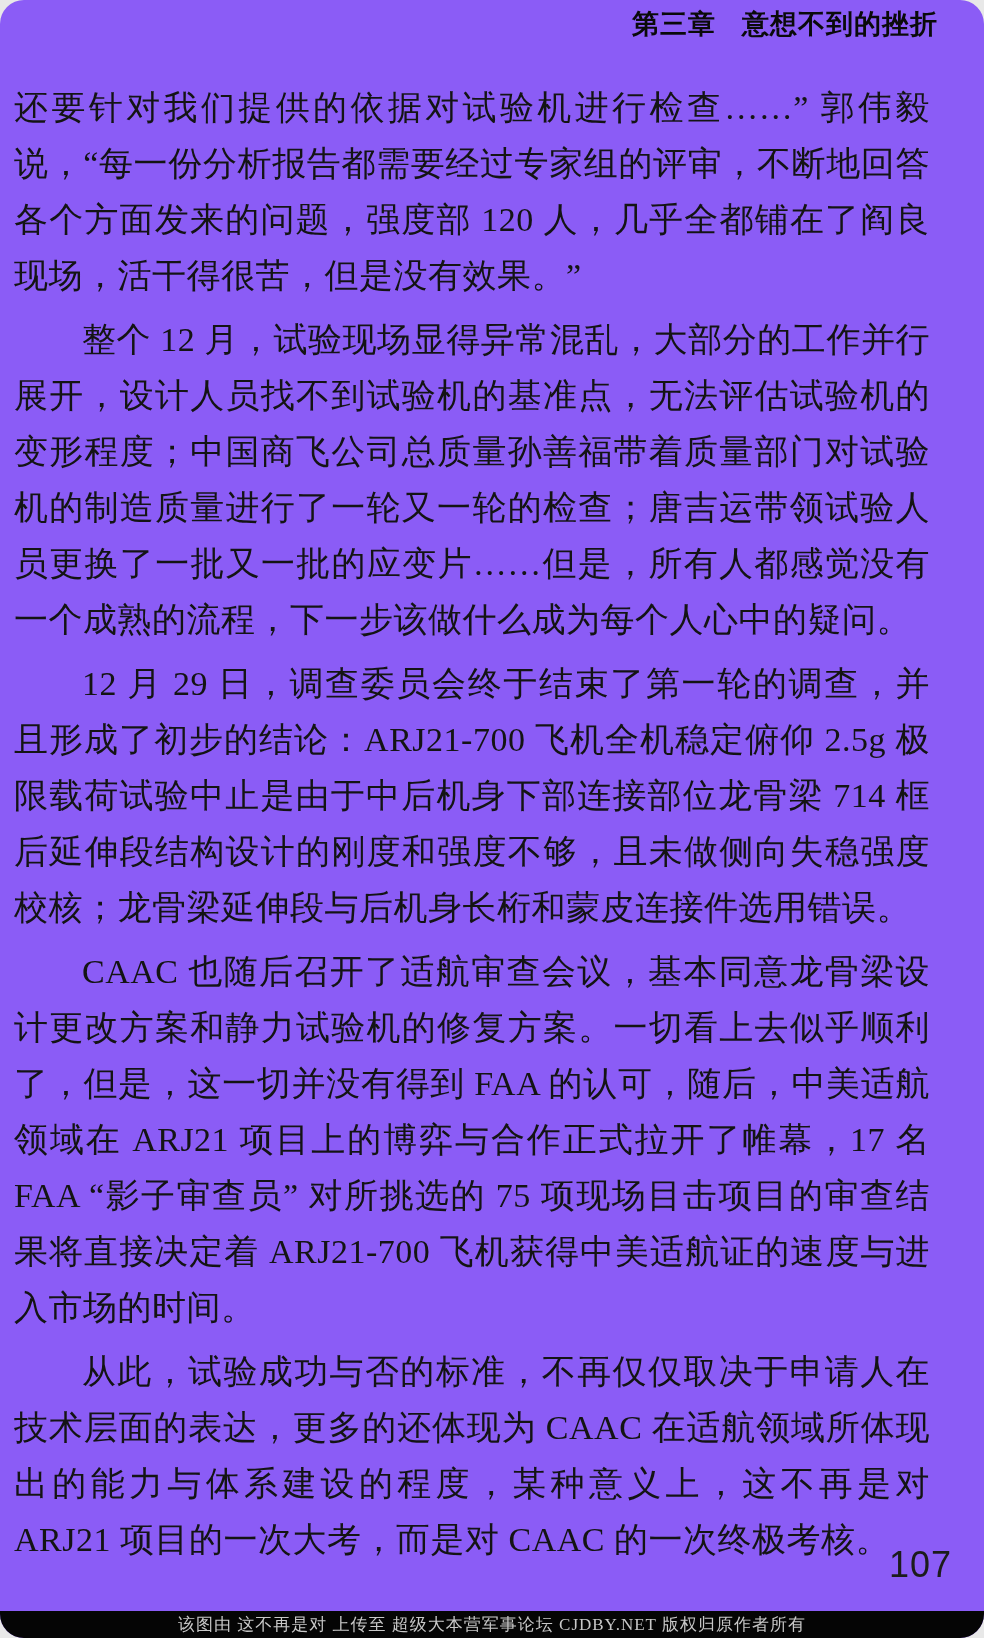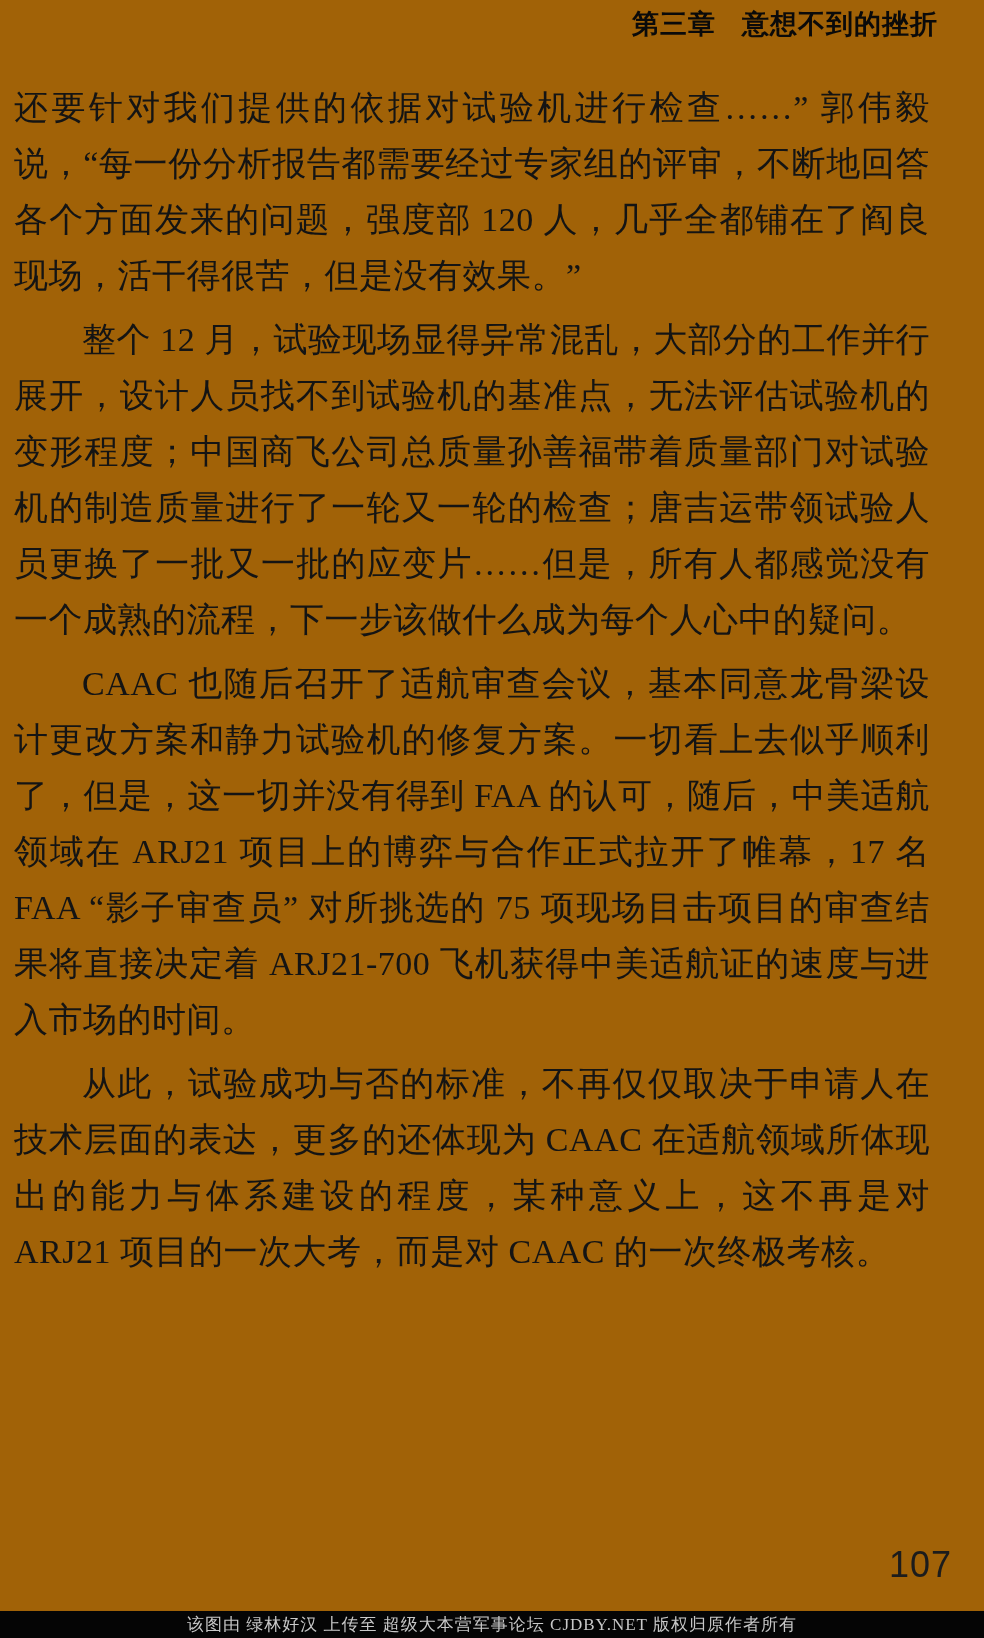--- a/index.html
+++ b/index.html
@@ -5,24 +5,25 @@
   html, body {
     margin: 0;
     padding: 0;
     background: #e8e8e8;
   }
   .page {
     position: relative;
     width: 984px;
     height: 1638px;
     margin: 0 auto;
-    background: #a16207;
+    background: #8b5cf6;
     overflow: hidden;
     font-family: "Liberation Serif", serif;
     color: #111;
+    border-radius: 24px;
   }
   .page-header {
     position: absolute;
     top: 6px;
     left: 6px;
     right: 46px;
     text-align: right;
     font-family: "Liberation Sans", sans-serif;
     font-weight: bold;
     font-size: 27px;
@@ -85,23 +86,24 @@
 
 <div class="page">
 
   <div class="page-header">
     <span>第三章</span><span class="chapter-gap"></span><span>意想不到的挫折</span>
   </div>
 
   <div class="body-text">
     <p class="para">还要针对我们提供的依据对试验机进行检查……” 郭伟毅说，“每一份分析报告都需要经过专家组的评审，不断地回答各个方面发来的问题，强度部 120 人，几乎全都铺在了阎良现场，活干得很苦，但是没有效果。”</p>
     <p class="para indent">整个 12 月，试验现场显得异常混乱，大部分的工作并行展开，设计人员找不到试验机的基准点，无法评估试验机的变形程度；中国商飞公司总质量孙善福带着质量部门对试验机的制造质量进行了一轮又一轮的检查；唐吉运带领试验人员更换了一批又一批的应变片……但是，所有人都感觉没有一个成熟的流程，下一步该做什么成为每个人心中的疑问。</p>
+    <p class="para indent">12 月 29 日，调查委员会终于结束了第一轮的调查，并且形成了初步的结论：ARJ21-700 飞机全机稳定俯仰 2.5g 极限载荷试验中止是由于中后机身下部连接部位龙骨梁 714 框后延伸段结构设计的刚度和强度不够，且未做侧向失稳强度校核；龙骨梁延伸段与后机身长桁和蒙皮连接件选用错误。</p>
     <p class="para indent">CAAC 也随后召开了适航审查会议，基本同意龙骨梁设计更改方案和静力试验机的修复方案。一切看上去似乎顺利了，但是，这一切并没有得到 FAA 的认可，随后，中美适航领域在 ARJ21 项目上的博弈与合作正式拉开了帷幕，17 名 FAA “影子审查员” 对所挑选的 75 项现场目击项目的审查结果将直接决定着 ARJ21-700 飞机获得中美适航证的速度与进入市场的时间。</p>
     <p class="para indent">从此，试验成功与否的标准，不再仅仅取决于申请人在技术层面的表达，更多的还体现为 CAAC 在适航领域所体现出的能力与体系建设的程度，某种意义上，这不再是对 ARJ21 项目的一次大考，而是对 CAAC 的一次终极考核。</p>
   </div>
 
   <div class="page-number">107</div>
 
   <div class="watermark-bar">
-    <span class="watermark-text">该图由 绿林好汉 上传至 超级大本营军事论坛 CJDBY.NET 版权归原作者所有</span>
+    <span class="watermark-text">该图由 这不再是对 上传至 超级大本营军事论坛 CJDBY.NET 版权归原作者所有</span>
   </div>
 
 </div>
 
 </body></html>

